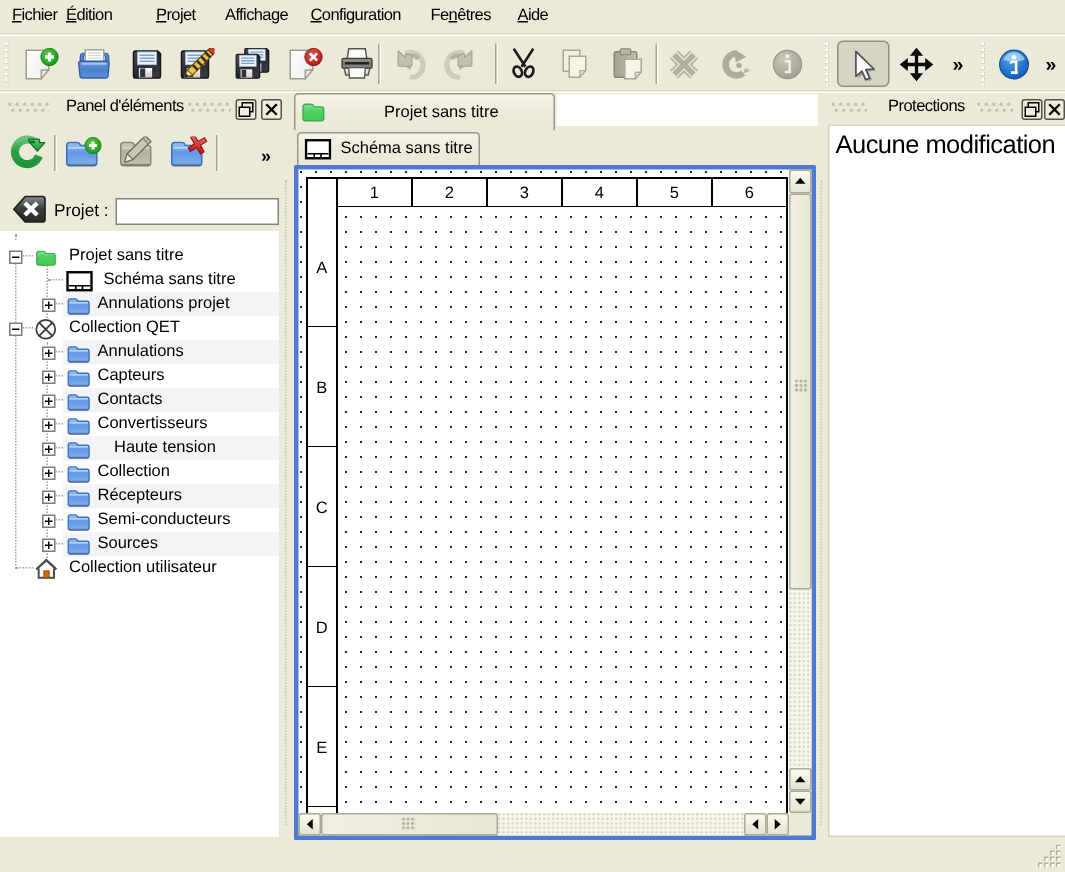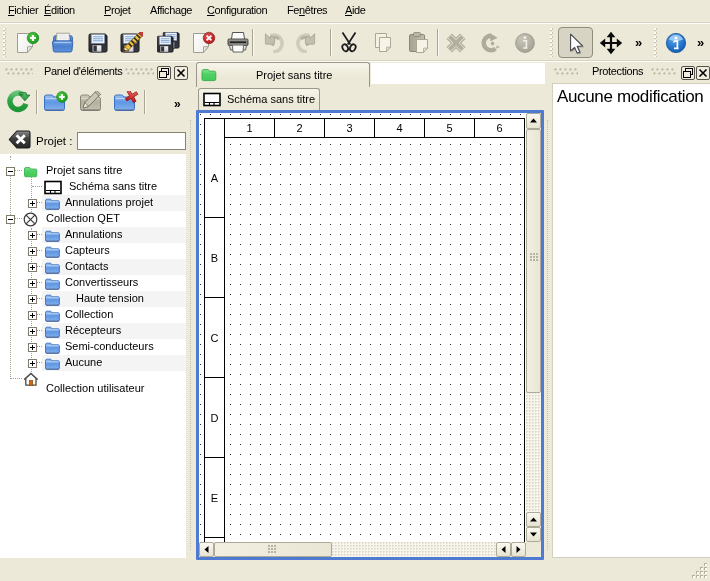--- a/index.html
+++ b/index.html
@@ -587,27 +587,27 @@
 <path d="M2.3 4.8 L14.6 4.8" stroke="#bcd4f2" stroke-width="1"></path>
 <path d="M2.2 12 L14.8 12" stroke="#5a5a6a" stroke-width="1.1" opacity="0.55"></path>
 <defs>
         <linearGradient id="fg44202" x1="0" y1="0" x2="0" y2="1">
           <stop offset="0" stop-color="#9dc2f0"></stop>
           <stop offset="0.45" stop-color="#5f97e4"></stop>
           <stop offset="1" stop-color="#83b0ec"></stop>
         </linearGradient>
       </defs>
     </svg>
-<div class="treetxt" style="left:65px;top:202px">Aucune</div>
+<div class="treetxt" style="left:65px;top:202px">Sources</div>
 <svg class="abs" style="left:23px;top:218px" width="16" height="15" viewBox="0 0 16 15">
 <path d="M2.8 7 L2.8 13.2 L13 13.2 L13 7" fill="#fff" stroke="#4c4c44" stroke-width="1.3"></path>
 <path d="M1.2 7.6 L7.9 1.4 L14.6 7.6" fill="none" stroke="#4c4c44" stroke-width="1.5"></path>
 <rect x="6.3" y="8.6" width="3.4" height="4.6" fill="#d2690a" stroke="#8a4a08" stroke-width="0.7"></rect>
     </svg>
-<div class="treetxt" style="left:46px;top:228px">Collection utilisateur</div>
+<div class="treetxt" style="left:46px;top:218px">Collection utilisateur</div>
   </div>
 <div class="dotv" style="left:190px;top:120px;height:430px;border-left:1px dotted #c6c2b0"></div>
 <div class="dotv" style="left:547px;top:120px;height:430px;border-left:1px dotted #c6c2b0"></div>
 
 <div class="abs" style="left:371px;top:63px;width:174px;height:21px;background:#fff"></div>
 <div class="abs" style="left:196px;top:62px;width:174px;height:25px;background:linear-gradient(#f7f5ea,#ece9d8 60%);border:1px solid #9a988a;border-bottom:none;border-radius:3px 3px 0 0;box-sizing:border-box"></div>
 <svg class="abs" style="left:201px;top:68px" width="16" height="14" viewBox="0 0 16 14">
 <path d="M1 3.5 Q1 1.5 3 1.5 L6.5 1.5 Q7.6 1.5 8 2.5 L8.3 3.2 L13.4 3.2 Q14.8 3.2 14.8 4.7 L14.8 11 Q14.8 12.6 13.2 12.6 L2.6 12.6 Q1 12.6 1 11 Z" fill="url(#tpg)" stroke="#35ab49" stroke-width="0.9"></path>
 <defs>
       <linearGradient id="tpg" x1="0" y1="0" x2="0" y2="1">

